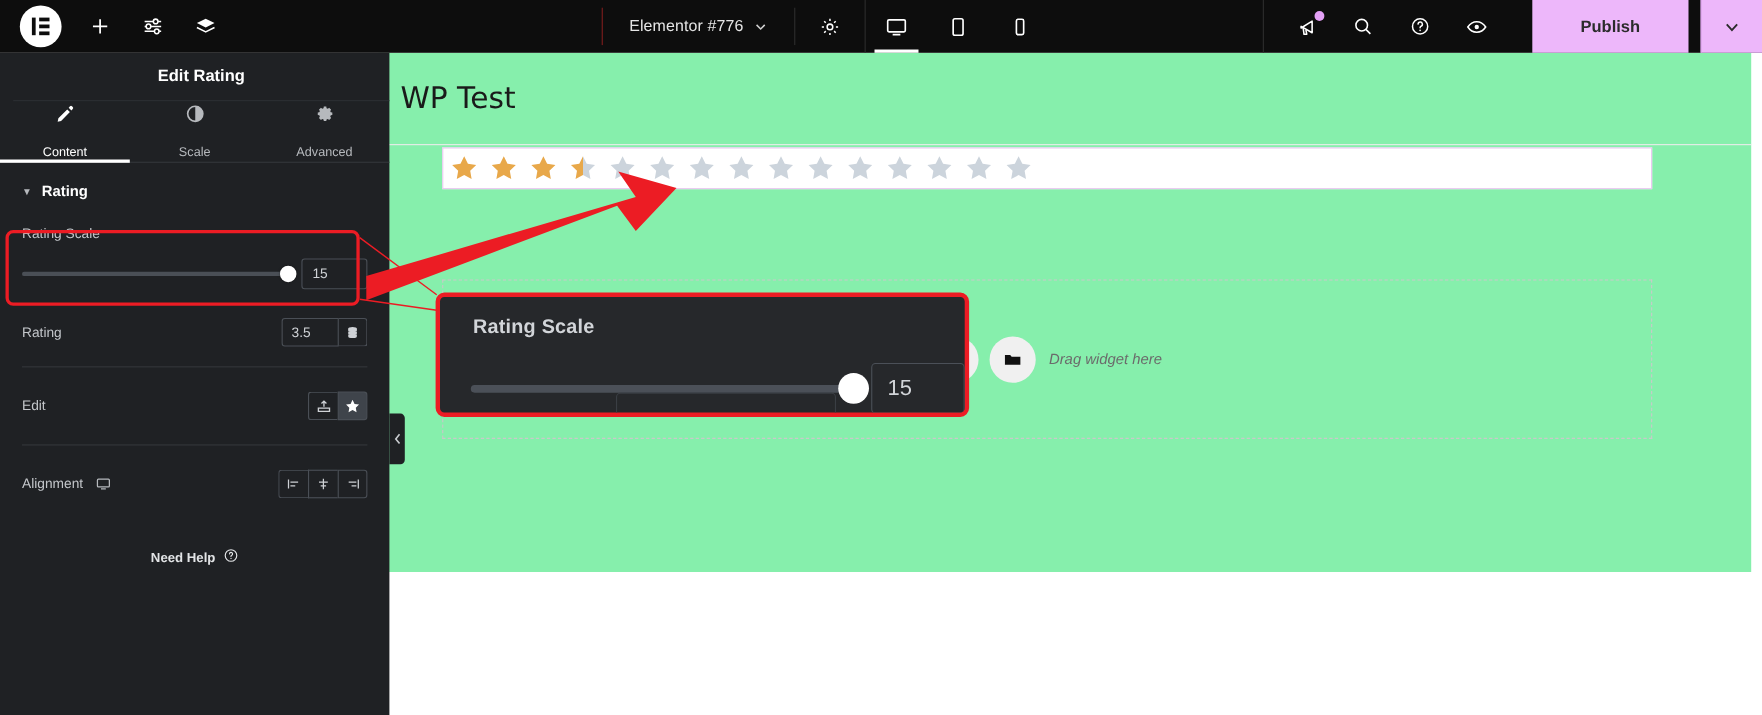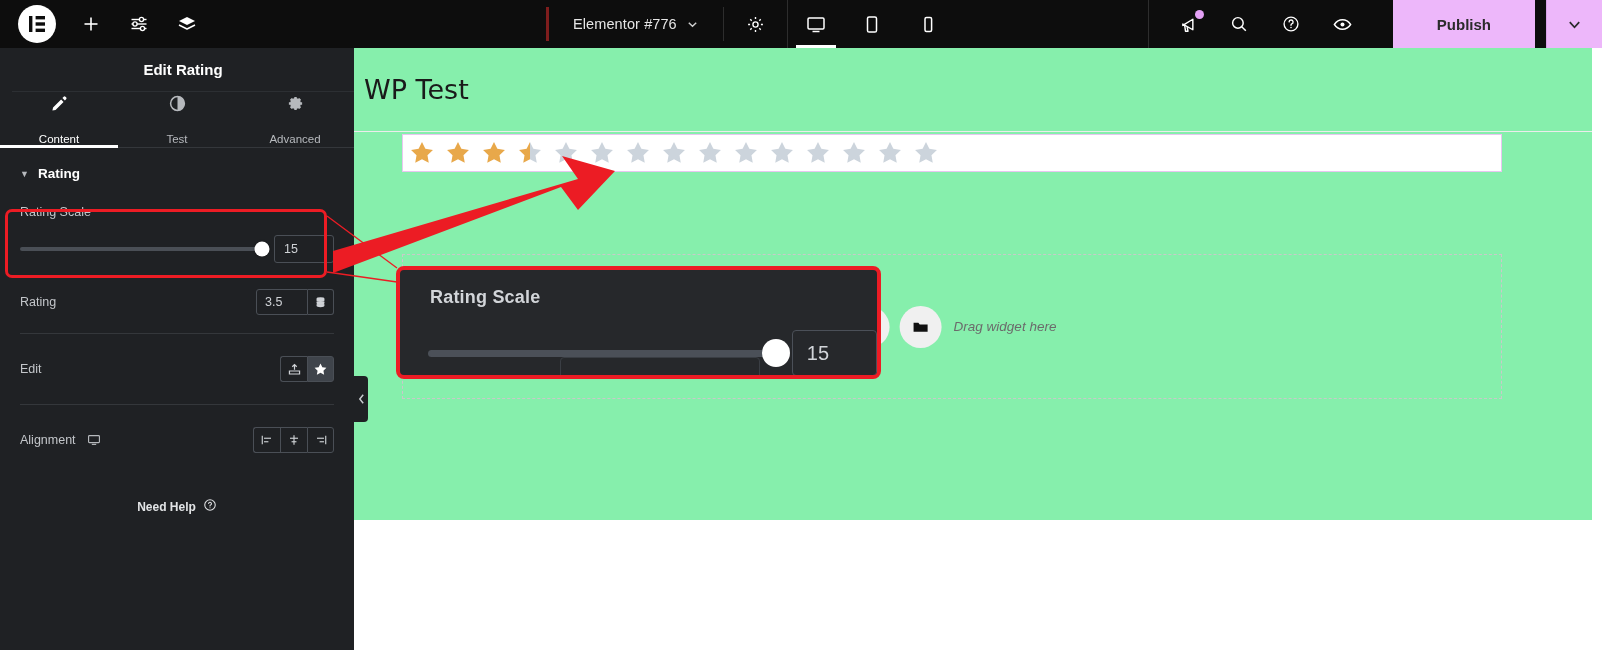--- a/index.html
+++ b/index.html
@@ -30,21 +30,21 @@
     width: 26px; height: 26px;
     display: flex; align-items: center; justify-content: center;
     color: #ffffff; cursor: pointer;
   }
   .tb-center {
     flex: 1; display: flex; align-items: center; justify-content: center;
     position: relative;
   }
   .doc-title-wrap {
     display: flex; align-items: center; gap: 9px;
-    border-left: 3px solid #7f1d1d; border-right: 1px solid #2d2d2d;
+    border-left: 1px solid #7f1d1d; border-right: 1px solid #2d2d2d;
     height: 34px; padding: 0 24px;
   }
   .doc-title { color: #e6e6e6; font-size: 14.5px; letter-spacing: .1px; }
   .chev-sm { color: #cfcfcf; display: flex; align-items: center; }
   .gear-btn { padding: 0 22px; height: 48px; display: flex; align-items: center;
               border-right: 1px solid #2d2d2d; color: #ffffff; }
   .device-group { display: flex; align-items: stretch; height: 48px; }
   .device-btn {
     width: 56px; height: 48px;
     display: flex; align-items: center; justify-content: center;
@@ -403,21 +403,21 @@
         </span>
         <span>Content</span>
       </div>
       <div class="tab">
         <span class="tab-ico">
           <svg width="17" height="17" viewBox="0 0 18 18">
             <circle cx="9" cy="9" r="7.3" fill="none" stroke="currentColor" stroke-width="1.6"></circle>
             <path d="M9 1.7a7.3 7.3 0 0 1 0 14.6z" fill="currentColor"></path>
           </svg>
         </span>
-        <span>Test</span>
+        <span>Scale</span>
       </div>
       <div class="tab">
         <span class="tab-ico">
           <svg width="17" height="17" viewBox="0 0 18 18" fill="currentColor">
             <path d="M9 5.9A3.1 3.1 0 1 0 9 12.1 3.1 3.1 0 0 0 9 5.9zm0 4.7A1.6 1.6 0 1 1 9 7.4a1.6 1.6 0 0 1 0 3.2z"></path>
             <path d="M16 7.8l-1.5-.25a5.7 5.7 0 0 0-.52-1.25l.9-1.25-1.93-1.93-1.25.9a5.7 5.7 0 0 0-1.25-.52L10.2 2h-2.4l-.25 1.5a5.7 5.7 0 0 0-1.25.52l-1.25-.9L3.12 5.05l.9 1.25a5.7 5.7 0 0 0-.52 1.25L2 7.8v2.4l1.5.25c.12.44.3.86.52 1.25l-.9 1.25 1.93 1.93 1.25-.9c.39.22.81.4 1.25.52L7.8 16h2.4l.25-1.5c.44-.12.86-.3 1.25-.52l1.25.9 1.93-1.93-.9-1.25c.22-.39.4-.81.52-1.25l1.5-.25z"></path>
           </svg>
         </span>
         <span>Advanced</span>
       </div>

